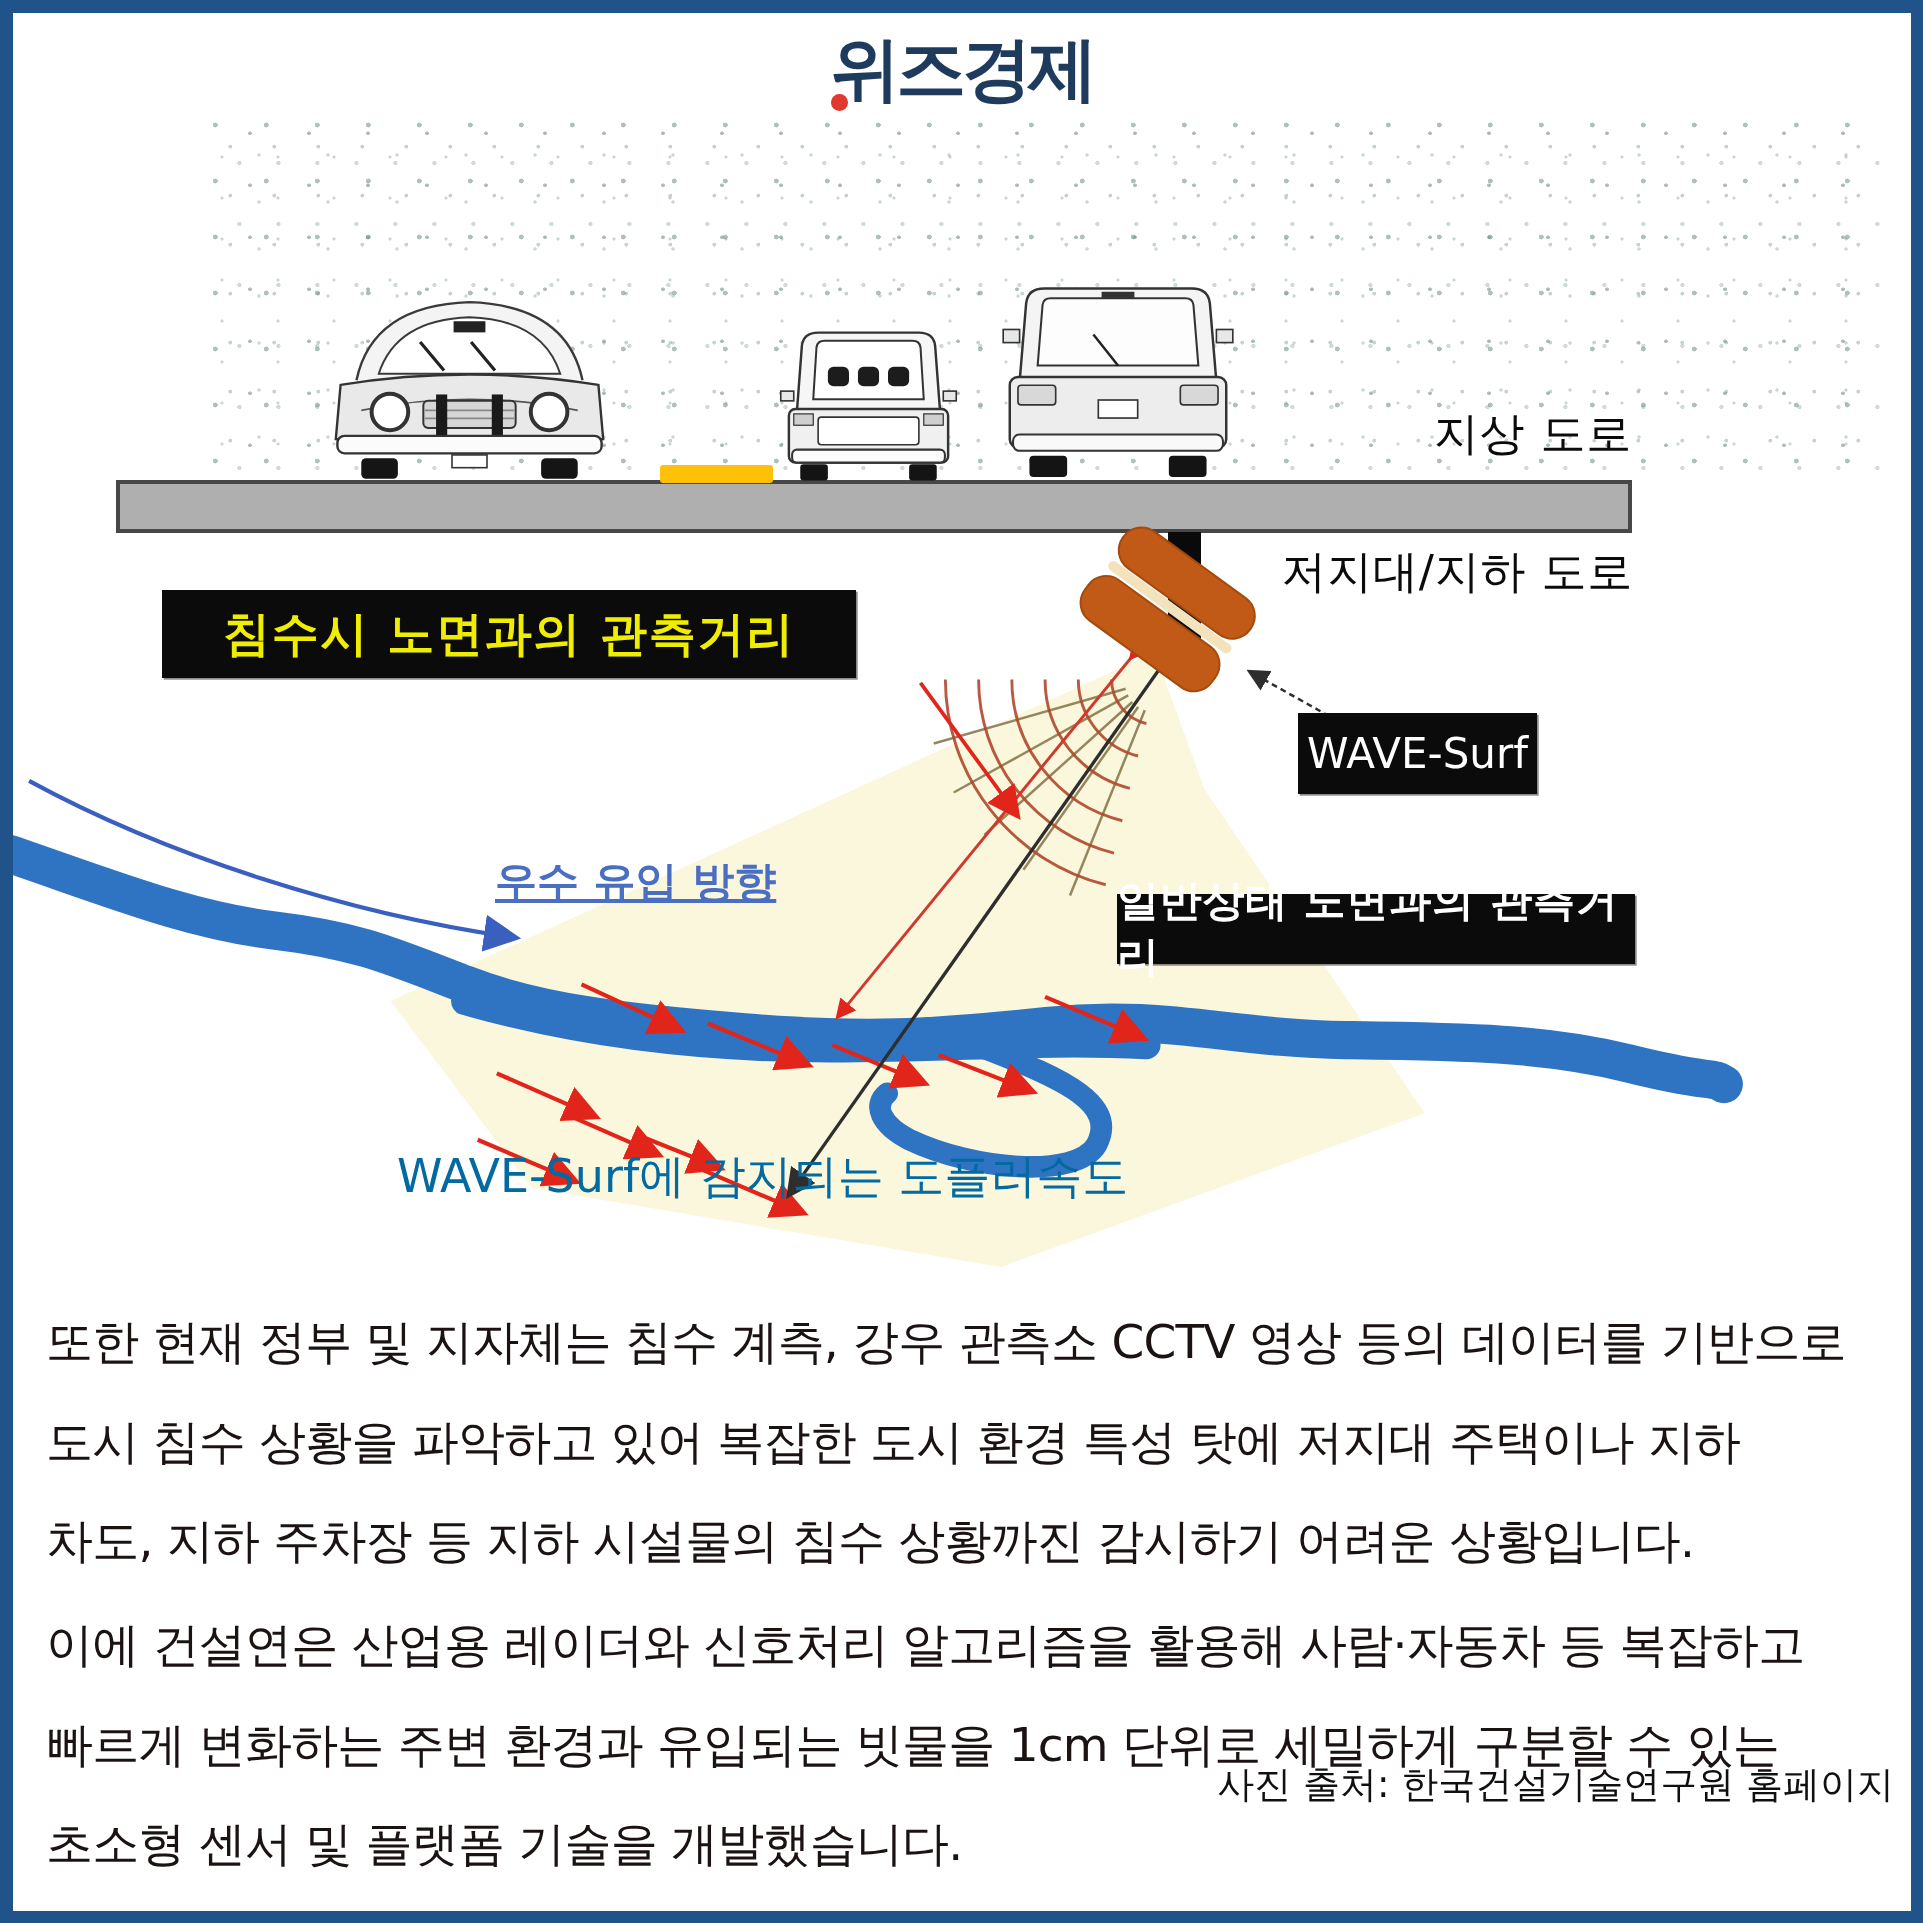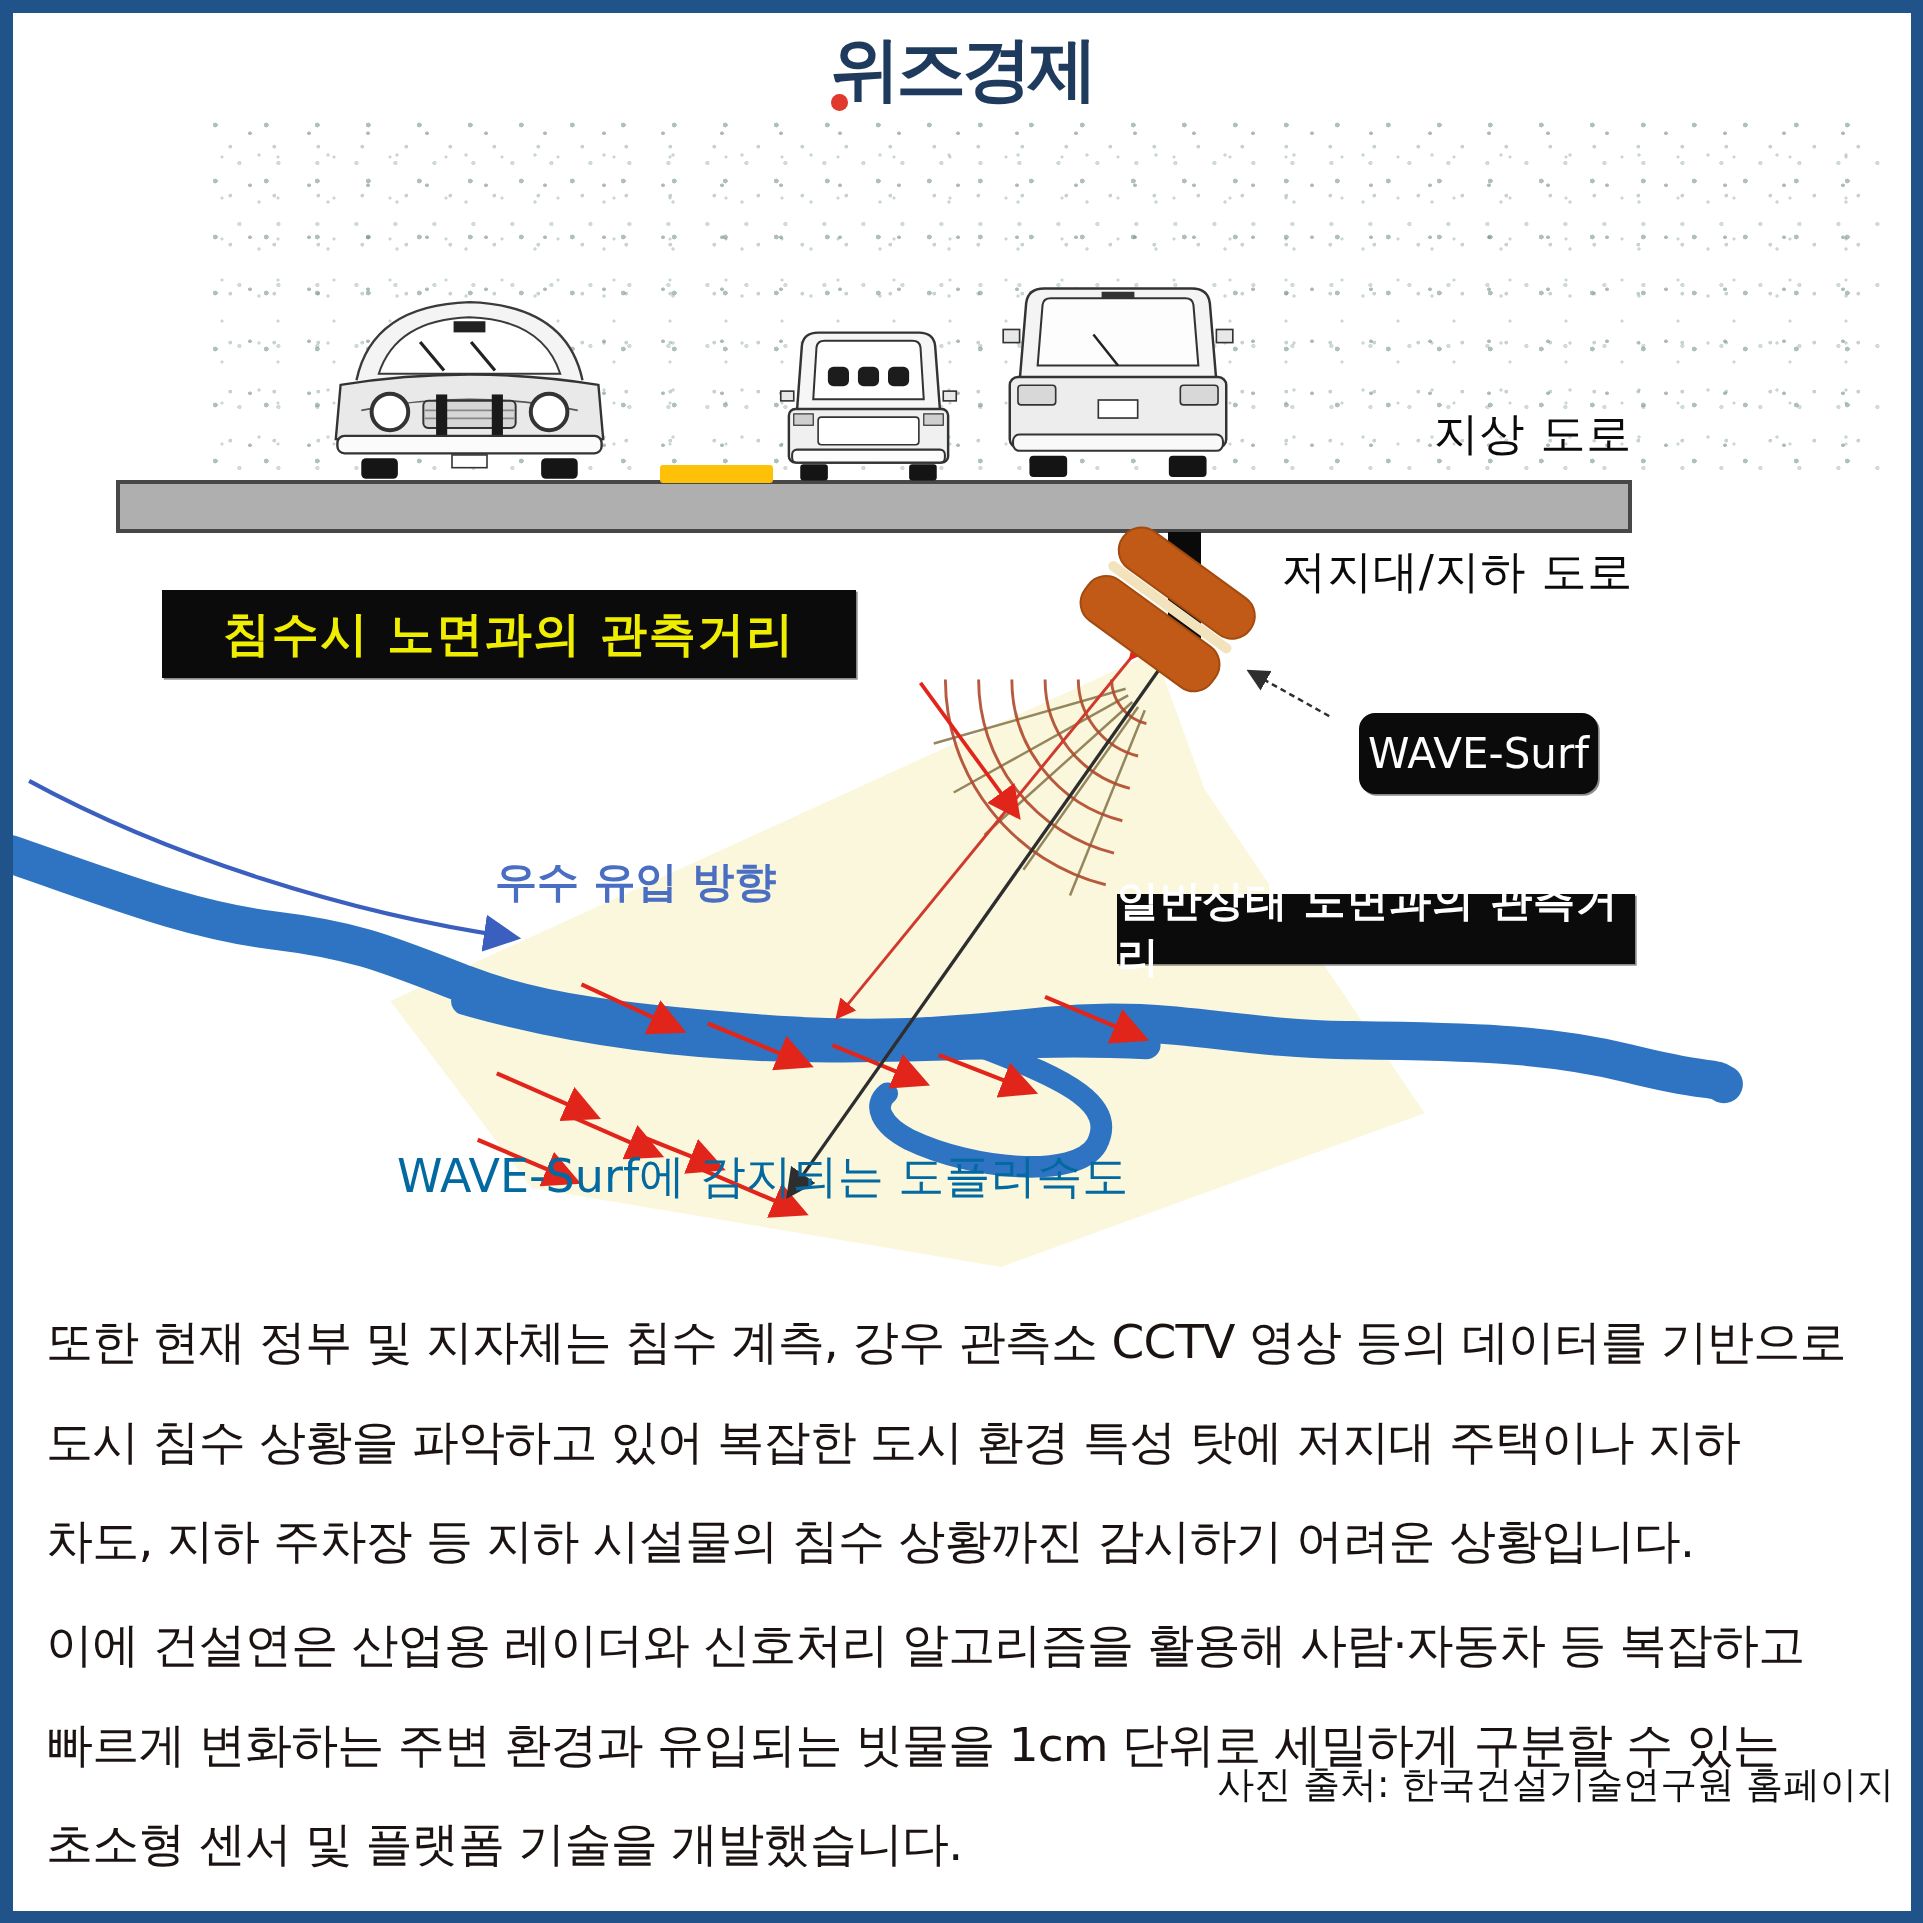--- a/index.html
+++ b/index.html
@@ -44,24 +44,24 @@
 
   
   .lbl{position:absolute;color:#0b0b0b;font-size:45px;letter-spacing:0.8px;z-index:10;}
   .lbl-right{text-align:right;}
   .blackbox{position:absolute;background:#0B0B0B;display:flex;align-items:center;justify-content:center;
             z-index:11;box-shadow:1.7px 1.7px 0 rgba(60,60,60,.6);}
   .bb-flood{left:162px;top:590px;width:694px;height:88px;}
   .bb-flood span{color:#F0EE00;font-size:47px;font-weight:700;letter-spacing:1.7px;}
   .bb-normal{left:1117px;top:894px;width:518px;height:70px;}
   .bb-normal span{color:#FFFFFF;font-size:42px;font-weight:600;letter-spacing:0.8px;}
-  .bb-wave{left:1359px;top:713px;width:239px;height:81px;border-radius:16px;}
+  .bb-wave{left:1298px;top:713px;width:239px;height:81px;}
   .bb-wave span{color:#FFFFFF;font-size:42px;font-weight:400;}
 
-  .inflow{position:absolute;left:495px;top:854px;font-size:42px;font-weight:700;color:#4A6FC2;z-index:10;}
+  .inflow{position:absolute;left:495px;top:854px;font-size:42px;font-weight:700;color:#4A6FC2;z-index:10;text-decoration:underline;}
   .floodevent{position:absolute;left:1128px;top:1035px;font-size:53px;font-weight:800;color:#F2A50C;z-index:10;}
   .doppler{position:absolute;left:397px;top:1146px;font-size:46px;font-weight:500;color:#0369a1;z-index:10;}
 
   .bodyline{position:absolute;left:46px;font-size:47px;color:#1b1212;letter-spacing:-0.8px;
             white-space:nowrap;z-index:10;}
   .credit{position:absolute;right:30px;top:1760px;font-size:37px;color:#101010;z-index:10;}
 </style>
 </head>
 <body>
 

